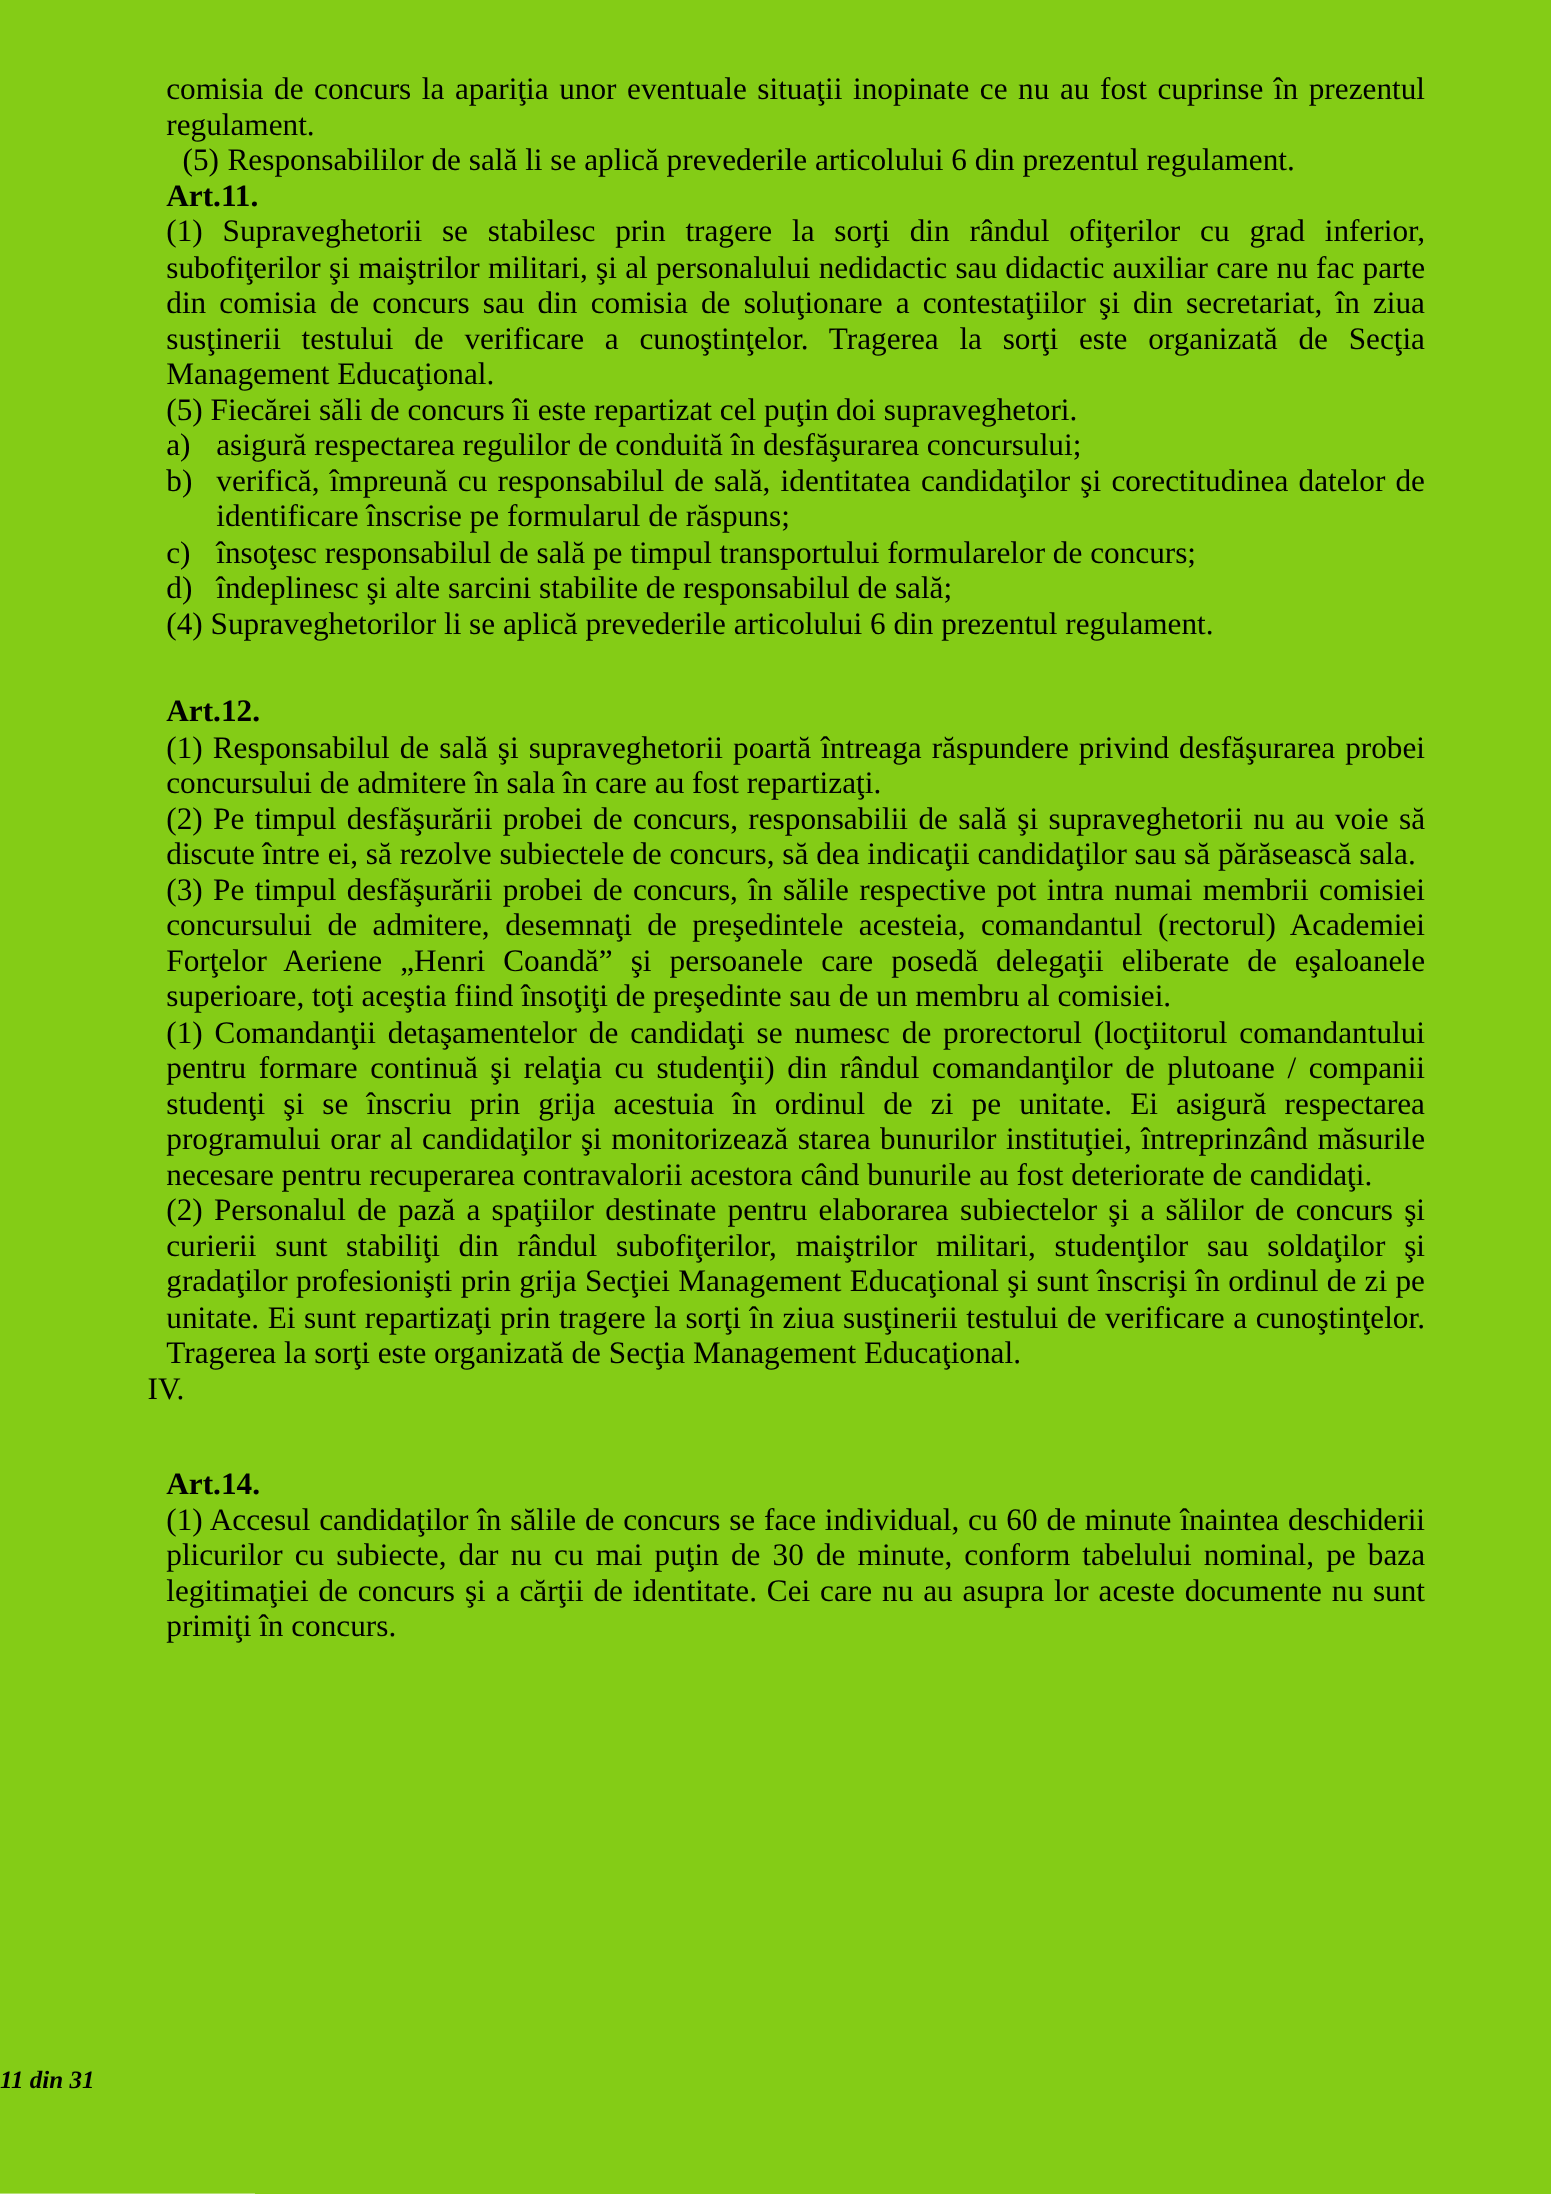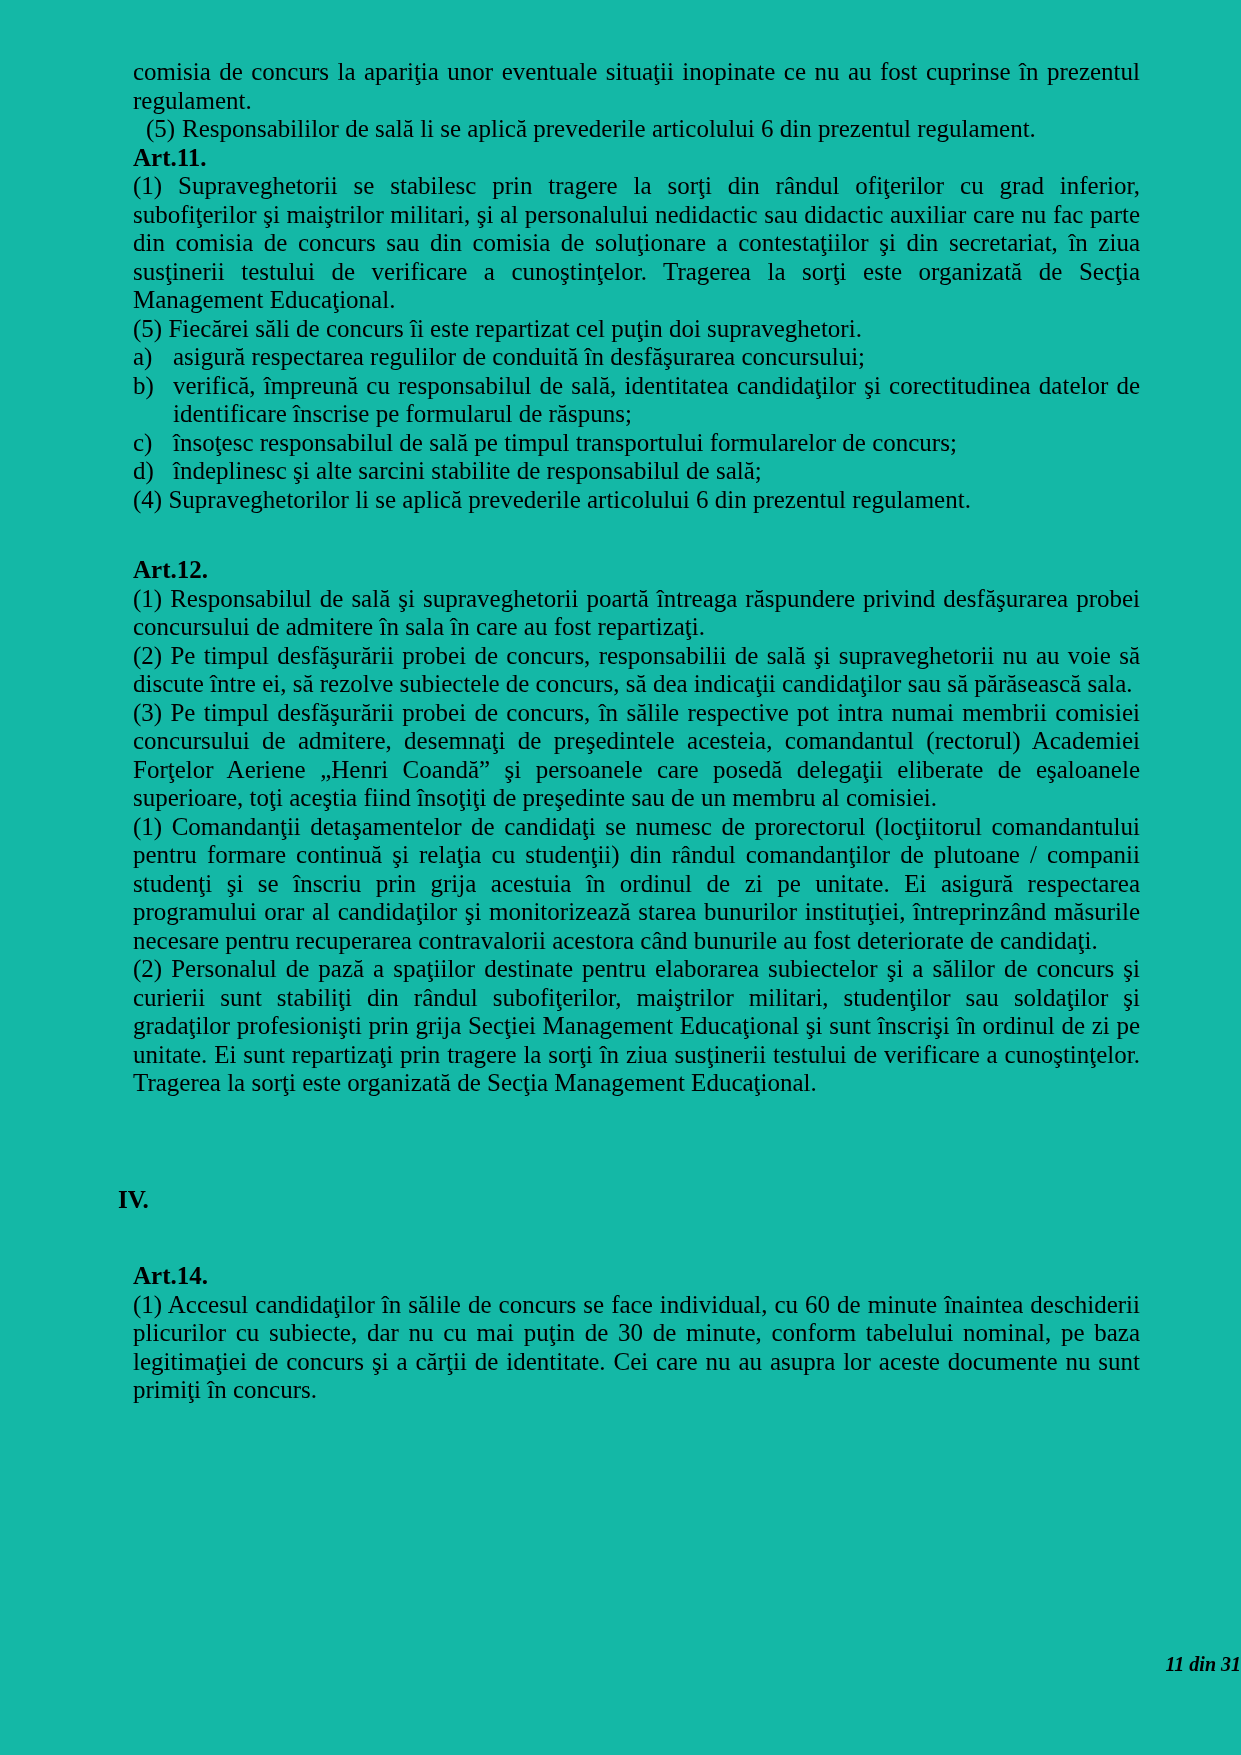--- a/index.html
+++ b/index.html
@@ -4,21 +4,21 @@
 <style>
   html, body {
     margin: 0;
     padding: 0;
     background: #ffffff;
   }
   .page {
     position: relative;
     width: 1241px;
     height: 1755px;
-    background: #14b8a6;
+    background: #84cc16;
     color: #000000;
     font-family: "Liberation Serif", "DejaVu Serif", serif;
     font-size: 25px;
     line-height: 28.5px;
     overflow: hidden;
   }
   .body-text {
     position: absolute;
     left: 133px;
     top: 58px;
@@ -61,35 +61,34 @@
     font-weight: bold;
     text-align: left;
   }
   .m-art11 { }
   .m-art12 { margin-top: 42px; }
   .m-art13 { margin-top: 29px; }
   .m-art14 { margin-top: 48px; }
   
   .sec-heading {
     display: flex;
-    margin-top: 88px;
     margin-left: -15px;
-    font-weight: bold;
+    font-weight: normal;
     white-space: nowrap;
     align-items: flex-end;
   }
   .sec-heading .marker {
     flex: 0 0 60px;
   }
   .footer {
     position: absolute;
     top: 1652px;
     left: 0;
     width: 100%;
-    text-align: right;
+    text-align: left;
     font-weight: bold;
     font-style: italic;
     font-size: 20px;
     line-height: 24px;
   }
 </style>
 </head>
 <body>
 
 <div class="page">

